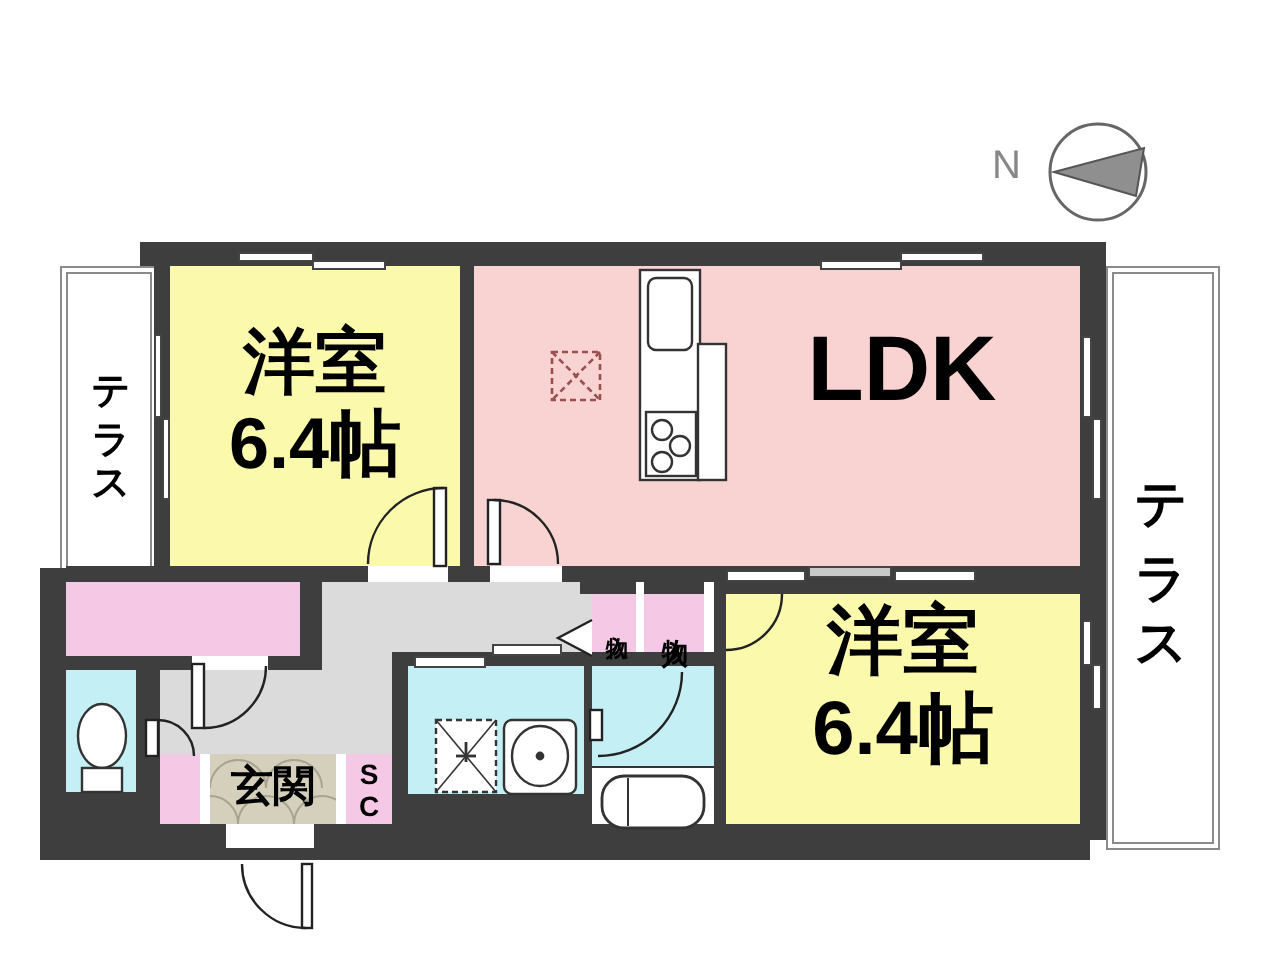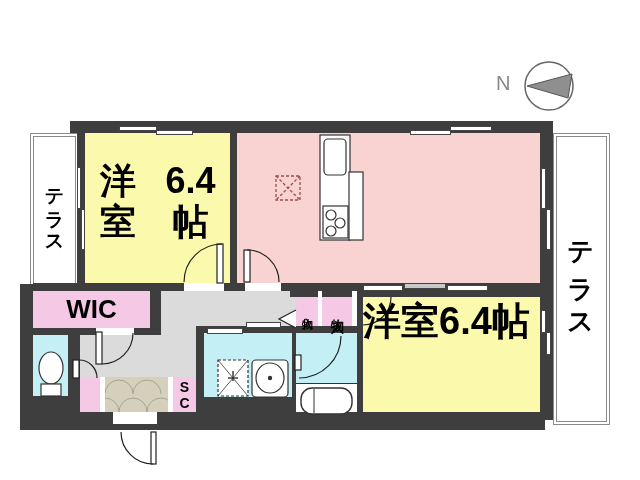--- a/index.html
+++ b/index.html
@@ -9,21 +9,21 @@
   .wall{position:absolute;background:var(--wall);}
   .fill{position:absolute;}
   .white{position:absolute;background:#fff;border:1px solid #333;box-sizing:border-box;}
   .frame{position:absolute;background:#fff;border:1px solid #444;box-sizing:border-box;}
   .terrace{position:absolute;background:#fff;border:1px solid var(--terrace_border);
            display:flex;align-items:center;justify-content:center;}
   .terrace .inner{position:absolute;inset:2px;border:1px solid var(--terrace_border);}
   .vtext{writing-mode:vertical-rl;text-orientation:upright;font-weight:bold;z-index:6;
          display:flex;align-items:center;justify-content:center;}
   .label{position:absolute;font-weight:bold;text-align:center;z-index:6;line-height:1.15;}
-  .room-label{display:flex;flex-direction:row;align-items:center;justify-content:flex-start;}
+  .room-label{display:flex;flex-direction:column;align-items:center;justify-content:flex-start;}
   svg{position:absolute;left:0;top:0;z-index:5;}
   .lbl-center{display:flex;align-items:center;justify-content:center;}
 </style>
 </head>
 <body>
 
 <div id="plan">
 
   <div class="terrace" style="left:30px;top:133px;width:47px;height:154px;">
     <div class="inner"></div>
@@ -170,29 +170,30 @@
   </svg>
 
   <div class="label" style="left:496px;top:72px;font-size:20px;color:#888;font-weight:normal;">N</div>
 
   <div class="label room-label" style="left:85px;top:160px;width:145px;font-size:36px;">
     <span>洋室</span>
     <span>6.4帖</span>
   </div>
 
   <div class="label room-label" style="left:356px;top:158px;width:190px;">
+    <span style="font-size:46px;">LDK</span>
   </div>
 
   <div class="label room-label" style="left:363px;top:300px;width:177px;font-size:38px;">
     <span>洋室</span>
     <span>6.4帖</span>
   </div>
 
-  <div class="label lbl-center" style="left:33px;top:293px;width:117px;height:33px;font-size:26px;">WIC</div>
 
+  <div class="label lbl-center" style="left:105px;top:379px;width:63px;height:31px;font-size:21px;">玄関</div>
 
   <div class="vtext abs" style="left:173px;top:378px;width:23px;height:33px;font-size:14px;">SC</div>
 
   <div class="vtext abs" style="left:296px;top:293px;width:22px;height:32px;font-size:11px;">物入</div>
 
   <div class="vtext abs" style="left:322px;top:292px;width:30px;height:34px;font-size:13px;">物入</div>
 
 </div>
 
 </body></html>

